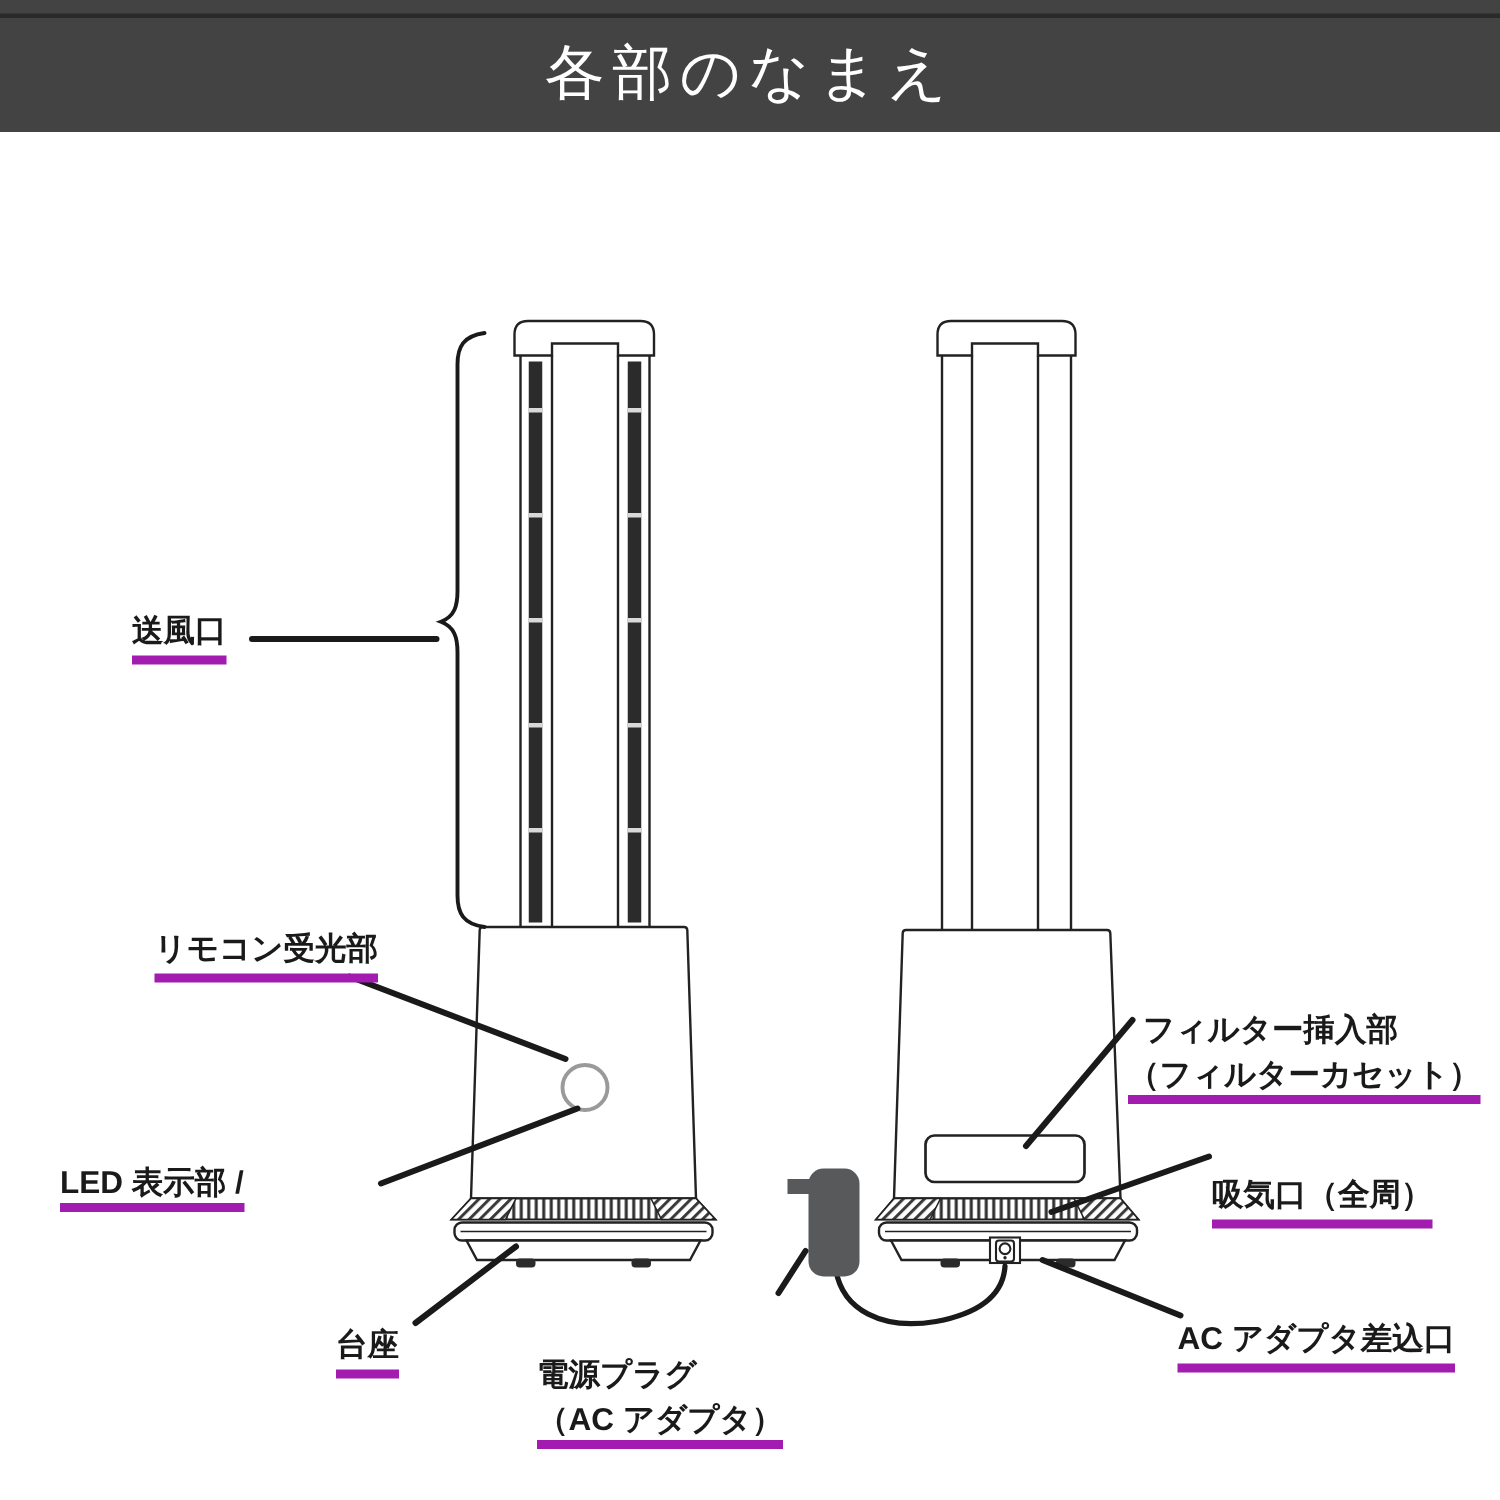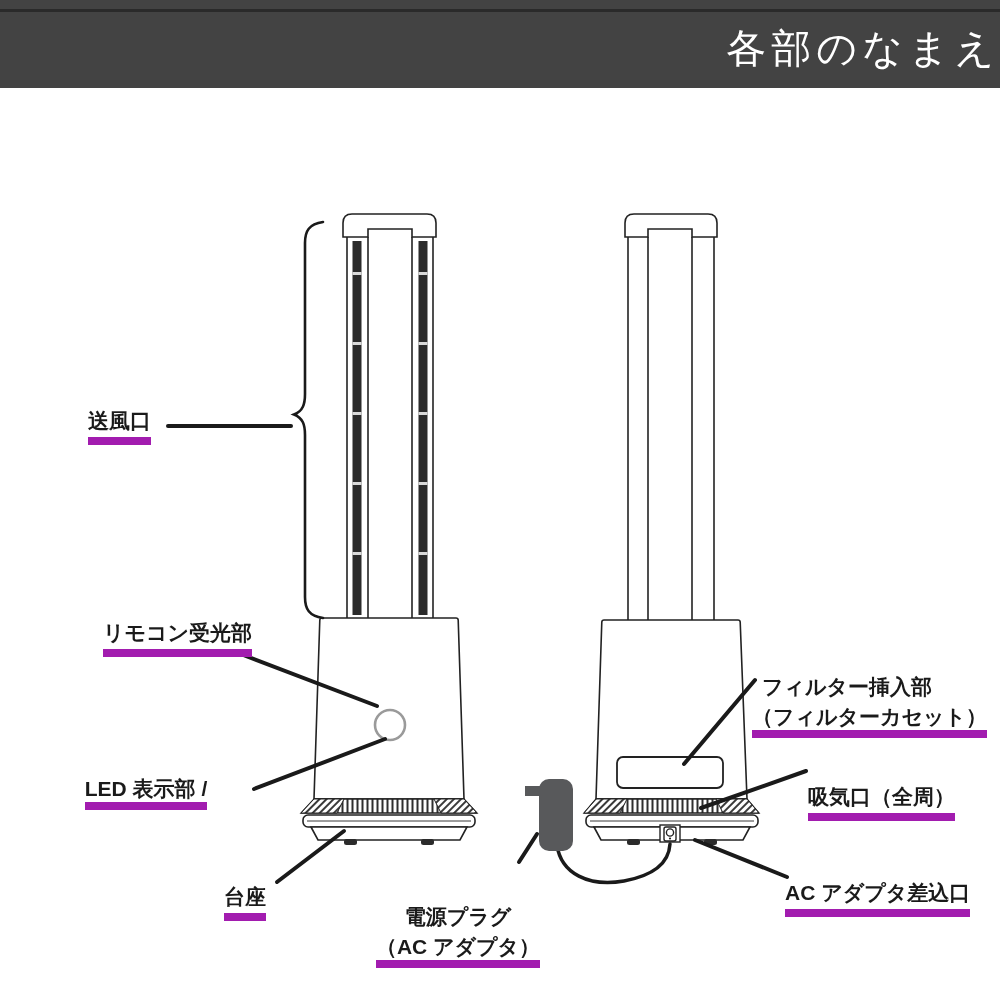--- a/index.html
+++ b/index.html
@@ -3,39 +3,39 @@
 <meta charset="utf-8">
 <style>
   html,body{margin:0;padding:0;}
   body{
     width:1000px;height:1000px;position:relative;background:#ffffff;
     font-family:"Liberation Sans","DejaVu Sans",sans-serif;
     color:#1a1a1a;overflow:hidden;
   }
   .banner{
     position:absolute;left:0;top:0;width:1000px;height:88px;
-    background:#434343;display:flex;align-items:center;justify-content:flex-end;
+    background:#434343;display:flex;align-items:center;justify-content:center;
   }
   .banner-topline{
     position:absolute;left:0;top:9px;width:1000px;height:3px;background:#2a2a2a;
   }
   .banner h1{
     margin:0;font-size:40px;font-weight:500;color:#ffffff;letter-spacing:5px;
     padding-top:8px;
   }
   .art{position:absolute;left:0;top:0;width:1000px;height:1000px;}
   .lbl{
     position:absolute;font-size:21px;font-weight:bold;line-height:1.25;
     white-space:nowrap;color:#1a1a1a;
   }
   .lbl .u{
-    display:inline-block;border-bottom:8px solid #a21caf;padding-bottom:3px;
+    display:inline-block;border-bottom:6px solid #a21caf;padding-bottom:3px;
   }
   .lbl .nu{display:inline-block;padding-bottom:3px;margin-top:36px;}
-  .ra{text-align:center;}
+  .ra{text-align:left;}
   .lbl div{line-height:1.0;}
   .lbl .row{margin-bottom:6px;}
 </style>
 </head>
 <body>
 
 <header class="banner">
   <div class="banner-topline"></div>
   <h1>各部のなまえ</h1>
 </header>

